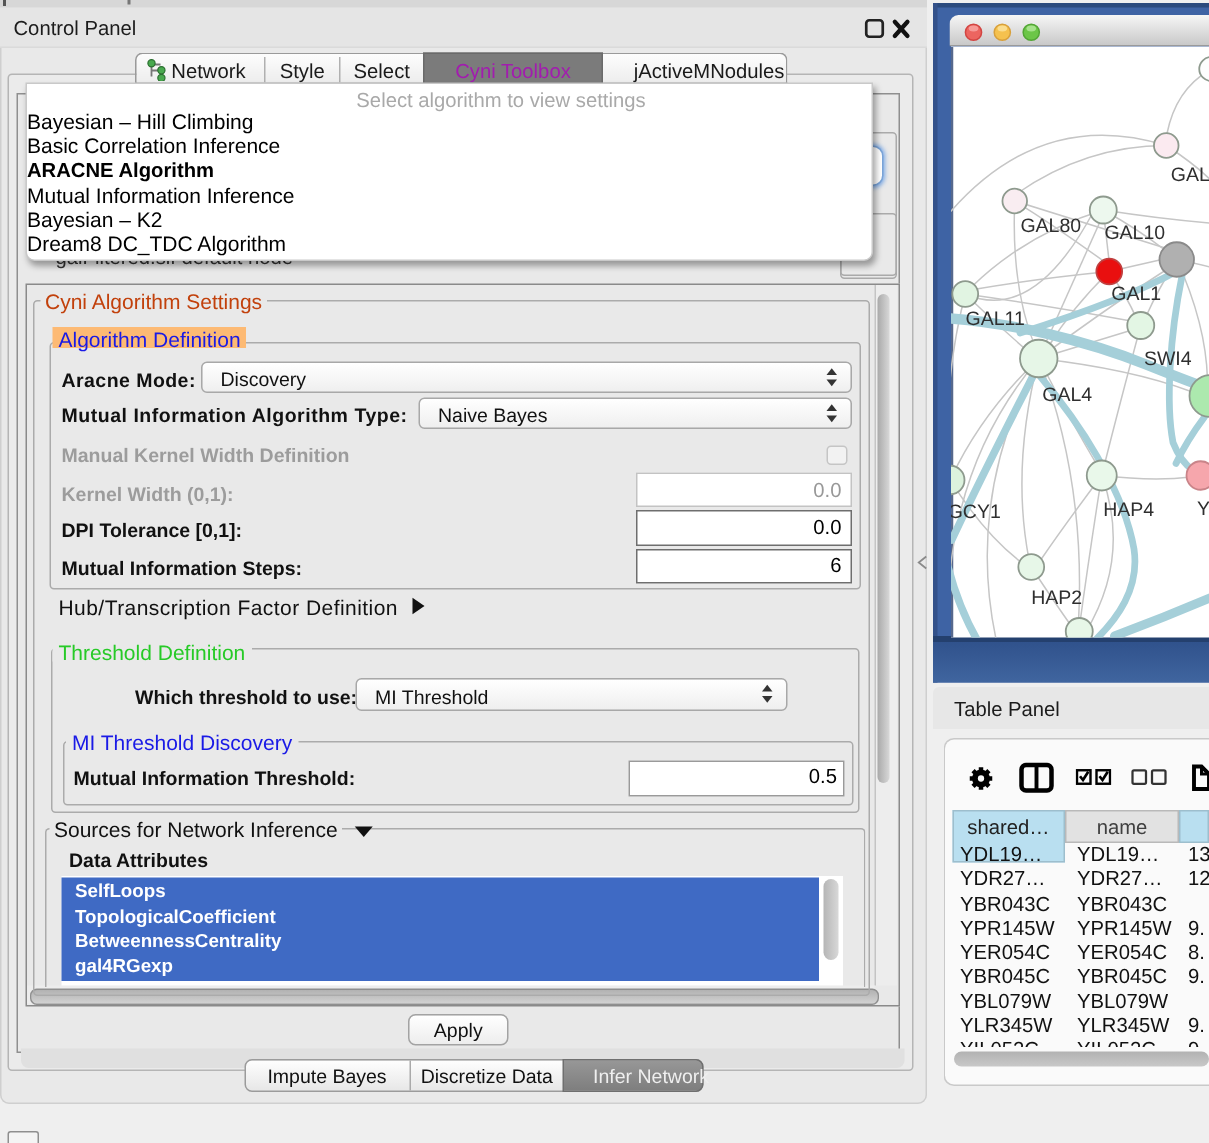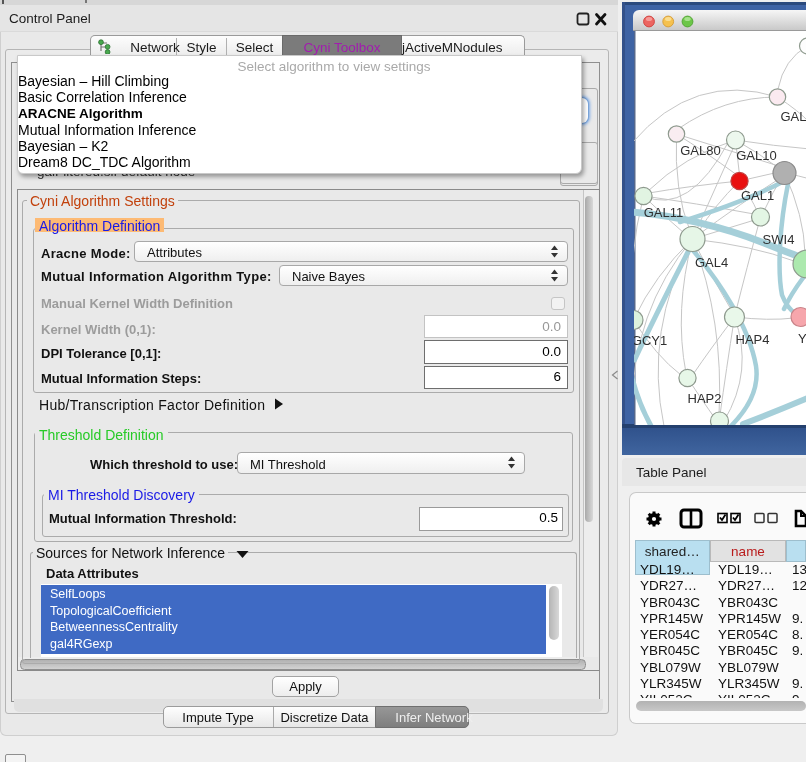--- a/index.html
+++ b/index.html
@@ -28,25 +28,25 @@
 <div class="abs" style="left:90px;top:34.5px;width:433px;height:19.5px;border:1px solid #9a9a9a;border-bottom:2px solid #555;border-radius:5px 5px 0 0;background:linear-gradient(180deg,#fdfdfd,#ededed);"></div>
 <div class="abs" style="left:176px;top:38px;width:1px;height:17px;background:#b0b0b0;"></div>
 <div class="abs" style="left:226px;top:38px;width:1px;height:17px;background:#b0b0b0;"></div>
 <div class="abs" style="left:282px;top:34.5px;width:120px;height:21.5px;background:#7b7b7b;border:1px solid #6a6a6a;box-sizing:border-box;"></div>
 <svg class="abs" style="left:98px;top:39px;" width="13" height="15" viewBox="0 0 13 15">
  <path d="M3 4 L3 12 M3 8 L9 8 M3 4 L9 4" stroke="#777" stroke-width="1.2" fill="none"></path>
  <circle cx="3" cy="3.2" r="2.4" fill="#49a94f" stroke="#2c7031" stroke-width="0.8"></circle>
  <circle cx="9.6" cy="7.8" r="2.4" fill="#49a94f" stroke="#2c7031" stroke-width="0.8"></circle>
  <circle cx="9.6" cy="13" r="2.4" fill="#49a94f" stroke="#2c7031" stroke-width="0.8"></circle>
 </svg>
-<div class="abs" style="left:122px;top:40px;width:66px;text-align:center;font-size:13.5px;color:#1a1a1a;">Network</div>
+<div class="abs" style="left:106px;top:40px;width:66px;text-align:center;font-size:13.5px;color:#1a1a1a;">Network</div>
 <div class="abs" style="left:177px;top:40px;width:49px;text-align:center;font-size:13.5px;color:#1a1a1a;">Style</div>
 <div class="abs" style="left:227px;top:40px;width:55px;text-align:center;font-size:13.5px;color:#1a1a1a;">Select</div>
 <div class="abs" style="left:282px;top:40px;width:120px;text-align:center;font-size:13.5px;color:#a21caf;">Cyni Toolbox</div>
-<div class="abs" style="left:402px;top:40px;width:121px;text-align:left;font-size:13.5px;color:#1a1a1a;">jActiveMNodules</div>
+<div class="abs" style="left:402px;top:40px;width:121px;text-align:right;font-size:13.5px;color:#1a1a1a;">jActiveMNodules</div>
 
 <div class="abs" style="left:560px;top:88px;width:36px;height:96px;border:1px solid #aaa;border-radius:3px;"></div>
 <div class="abs" style="left:560px;top:98px;width:28px;height:25px;border-radius:0 6px 6px 0;background:#fff;box-shadow:0 0 0 1px #7aa4d8, 0 0 3px 2px rgba(90,150,230,0.75);"></div>
 <div class="abs" style="left:560px;top:142px;width:36px;height:40px;border:1px solid #aaa;border-radius:3px;"></div>
 <div class="abs" style="left:37px;top:163.5px;width:300px;height:14px;font-size:13.5px;color:#333;">galFiltered.sif default node</div>
 
 <div class="abs" style="left:17px;top:55px;width:563px;height:117px;background:#fff;border:1px solid #c9c9c9;border-radius:0 0 6px 6px;box-shadow:2px 3px 4px rgba(0,0,0,0.35);"></div>
 <div class="abs" style="left:17px;top:59px;width:634px;height:14px;font-size:13.5px;color:#a9a9a9;text-align:center;">Select algorithm to view settings</div>
 <div class="abs" style="left:18px;top:73px;width:540px;font-size:14px;color:#000;line-height:16px;">
 Bayesian – Hill Climbing<br>
@@ -66,21 +66,21 @@
 <div class="abs" style="left:20px;top:658.5px;width:564px;height:9px;border-radius:4.5px;background:linear-gradient(180deg,#b2b2b2,#d2d2d2);border:0.5px solid #8f8f8f;"></div>
 
 <div class="abs" style="left:22px;top:200px;width:556px;height:462px;border:1px solid #ababab;border-radius:3px;"></div>
 <div class="abs" style="left:27px;top:193px;height:14px;background:#E9E9E9;font-size:14px;color:#c2410c;padding:0 3px;white-space:nowrap;">Cyni Algorithm Settings</div>
 
 <div class="abs" style="left:33px;top:228px;width:539px;height:163px;border:1px solid #ababab;border-radius:3px;"></div>
 <div class="abs" style="left:35px;top:218px;height:14px;background:#fdba74;font-size:14px;color:#1a1ae6;padding:0 4px;white-space:nowrap;">Algorithm Definition</div>
 
 <div class="abs bold" style="left:41px;top:246px;font-size:13px;letter-spacing:0.3px;color:#111;">Aracne Mode:</div>
 <div class="abs" style="left:134px;top:241px;width:434px;height:21px;border:1px solid #a8a8a8;border-radius:4px;background:linear-gradient(180deg,#ffffff,#efefef);box-sizing:border-box;"></div>
-<div class="abs" style="left:147px;top:245px;font-size:13px;color:#111;">Attributes</div>
+<div class="abs" style="left:147px;top:245px;font-size:13px;color:#111;">Discovery</div>
 <svg class="abs" style="left:550px;top:245px;" width="9" height="13" viewBox="0 0 9 13">
     <path d="M4.5 0.5 L8 5 H1 Z" fill="#333"></path>
     <path d="M1 8 H8 L4.5 12.5 Z" fill="#333"></path>
   </svg>
 
 <div class="abs bold" style="left:41px;top:269px;font-size:13px;letter-spacing:0.35px;color:#111;">Mutual Information Algorithm Type:</div>
 <div class="abs" style="left:279px;top:265px;width:289px;height:21px;border:1px solid #a8a8a8;border-radius:4px;background:linear-gradient(180deg,#ffffff,#efefef);box-sizing:border-box;"></div>
 <div class="abs" style="left:292px;top:269px;font-size:13px;color:#111;">Naive Bayes</div>
 <svg class="abs" style="left:550px;top:269px;" width="9" height="13" viewBox="0 0 9 13">
     <path d="M4.5 0.5 L8 5 H1 Z" fill="#333"></path>
@@ -122,31 +122,31 @@
 <div class="abs" style="left:419px;top:507px;width:144px;height:23.5px;border:1.5px solid #9a9a9a;background:#fff;box-sizing:border-box;font-size:13.5px;color:#000;text-align:right;padding-right:4px;line-height:20px;">0.5</div>
 
 <div class="abs" style="left:30px;top:552px;width:545px;height:105px;border:1px solid #ababab;border-radius:3px 3px 0 0;border-bottom:none;"></div>
 <div class="abs" style="left:33px;top:545px;height:14px;background:#E9E9E9;font-size:14px;color:#111;padding:0 3px;white-space:nowrap;">Sources for Network Inference</div>
 <svg class="abs" style="left:236px;top:550px;" width="13" height="9" viewBox="0 0 13 9">
     <path d="M0.5 1 H12.5 L6.5 8 Z" fill="#111"></path>
   </svg>
 
 <div class="abs bold" style="left:46px;top:566px;font-size:13px;color:#111;">Data Attributes</div>
 <div class="abs" style="left:41px;top:584px;width:521px;height:73px;background:#fff;"></div>
-<div class="abs" style="left:41px;top:585px;width:505px;height:69px;background:#3F6AC4;font-size:12.5px;color:#fff;line-height:16.5px;padding:1px 0 0 9px;box-sizing:border-box;">SelfLoops<br>TopologicalCoefficient<br>BetweennessCentrality<br>gal4RGexp</div>
+<div class="abs" style="left:41px;top:585px;width:505px;height:69px;background:#3F6AC4;font-size:12.5px;color:#fff;line-height:16.5px;padding:1px 0 0 9px;box-sizing:border-box;font-weight:bold;">SelfLoops<br>TopologicalCoefficient<br>BetweennessCentrality<br>gal4RGexp</div>
 <div class="abs" style="left:549px;top:586px;width:10px;height:54px;border-radius:5px;background:linear-gradient(90deg,#b5b5b5,#d8d8d8);"></div>
 
 <div class="abs" style="left:272px;top:676px;width:65px;height:19px;border:1px solid #a3a3a3;border-radius:5px;background:linear-gradient(180deg,#ffffff,#ededed);font-size:13px;color:#111;text-align:center;line-height:19px;">Apply</div>
 
 <div class="abs" style="left:14px;top:699px;width:589px;height:13px;background:#E0E0E0;border-radius:0 0 5px 5px;"></div>
 
 <div class="abs" style="left:163px;top:706px;width:306px;height:22px;border:1px solid #9b9b9b;border-radius:5px;background:linear-gradient(180deg,#fefefe,#e7e7e7);box-sizing:border-box;"></div>
 <div class="abs" style="left:273px;top:707px;width:1px;height:20px;background:#aaa;"></div>
 <div class="abs" style="left:375px;top:706px;width:94px;height:22px;background:linear-gradient(180deg,#979797,#7e7e7e);border-radius:0 5px 5px 0;box-sizing:border-box;border:1px solid #6f6f6f;"></div>
-<div class="abs" style="left:163px;top:710px;width:110px;text-align:center;font-size:13px;color:#111;">Impute Type</div>
+<div class="abs" style="left:163px;top:710px;width:110px;text-align:center;font-size:13px;color:#111;">Impute Bayes</div>
 <div class="abs" style="left:274px;top:710px;width:101px;text-align:center;font-size:13px;color:#111;">Discretize Data</div>
 <div class="abs" style="left:375px;top:710px;width:94px;text-align:center;font-size:13px;color:#efefef;padding-left:12px;">Infer Network</div>
 
 <div class="abs" style="left:5px;top:754px;width:19px;height:10px;background:#F4F4F4;border:1.5px solid #8f8f8f;border-radius:2px;"></div>
 
 <svg class="abs" style="left:611px;top:370px;" width="8" height="10" viewBox="0 0 8 10">
     <path d="M6.5 1 L1.5 5 L6.5 9" fill="none" stroke="#8a8a8a" stroke-width="1.2"></path>
   </svg>
 
 <div class="abs" style="left:622px;top:2px;width:184px;height:453px;background:#3E63A4;"></div>
@@ -277,21 +277,21 @@
 <svg class="abs" style="left:754px;top:512px;" width="24" height="12" viewBox="0 0 24 12">
  <rect x="1" y="1.5" width="9" height="9" rx="1" fill="none" stroke="#333" stroke-width="1.5"></rect>
  <rect x="14" y="1.5" width="9" height="9" rx="1" fill="none" stroke="#333" stroke-width="1.5"></rect>
 </svg>
 <svg class="abs" style="left:794px;top:508px;" width="12" height="21" viewBox="0 0 12 21">
  <path d="M2 3 H7 L12 8 V18 a2 2 0 0 1 0 0 H2 a0 0 0 0 1 0 0 Z" fill="none" stroke="#000" stroke-width="2.6"></path>
  <path d="M7 3 V8 H12" fill="none" stroke="#000" stroke-width="2"></path>
 </svg>
 
 <div class="abs" style="left:634.5px;top:539.5px;width:75.5px;height:35px;background:#B9DFF0;border:0.5px solid #9dbecd;box-sizing:border-box;font-size:13.5px;color:#222;text-align:center;line-height:22px;">shared…</div>
-<div class="abs" style="left:710px;top:539.5px;width:76px;height:22.5px;background:#E2E2E2;border:0.5px solid #b9b9b9;box-sizing:border-box;font-size:13.5px;color:#b91c1c;text-align:center;line-height:22px;">name</div>
+<div class="abs" style="left:710px;top:539.5px;width:76px;height:22.5px;background:#E2E2E2;border:0.5px solid #b9b9b9;box-sizing:border-box;font-size:13.5px;color:#404040;text-align:center;line-height:22px;">name</div>
 <div class="abs" style="left:786px;top:539.5px;width:20px;height:22.5px;background:#B9DFF0;border:0.5px solid #9dbecd;box-sizing:border-box;"></div>
 
 <div class="abs" style="left:640px;top:562px;width:70px;font-size:13.5px;color:#111;line-height:16.3px;">YDL19…<br>YDR27…<br>YBR043C<br>YPR145W<br>YER054C<br>YBR045C<br>YBL079W<br>YLR345W<br>YIL052C</div>
 <div class="abs" style="left:718px;top:562px;width:70px;font-size:13.5px;color:#111;line-height:16.3px;">YDL19…<br>YDR27…<br>YBR043C<br>YPR145W<br>YER054C<br>YBR045C<br>YBL079W<br>YLR345W<br>YIL052C</div>
 <div class="abs" style="left:792px;top:562px;width:20px;font-size:13.5px;color:#111;line-height:16.3px;">13<br>12<br>&nbsp;<br>9.<br>8.<br>9.<br>&nbsp;<br>9.<br>9.</div>
 
 <div class="abs" style="left:634px;top:698px;width:172px;height:16px;background:#FAFAFA;"></div>
 <div class="abs" style="left:636px;top:701px;width:170px;height:10px;border-radius:5px;background:linear-gradient(180deg,#b2b2b2,#c8c8c8);"></div>
 
 </body></html>

